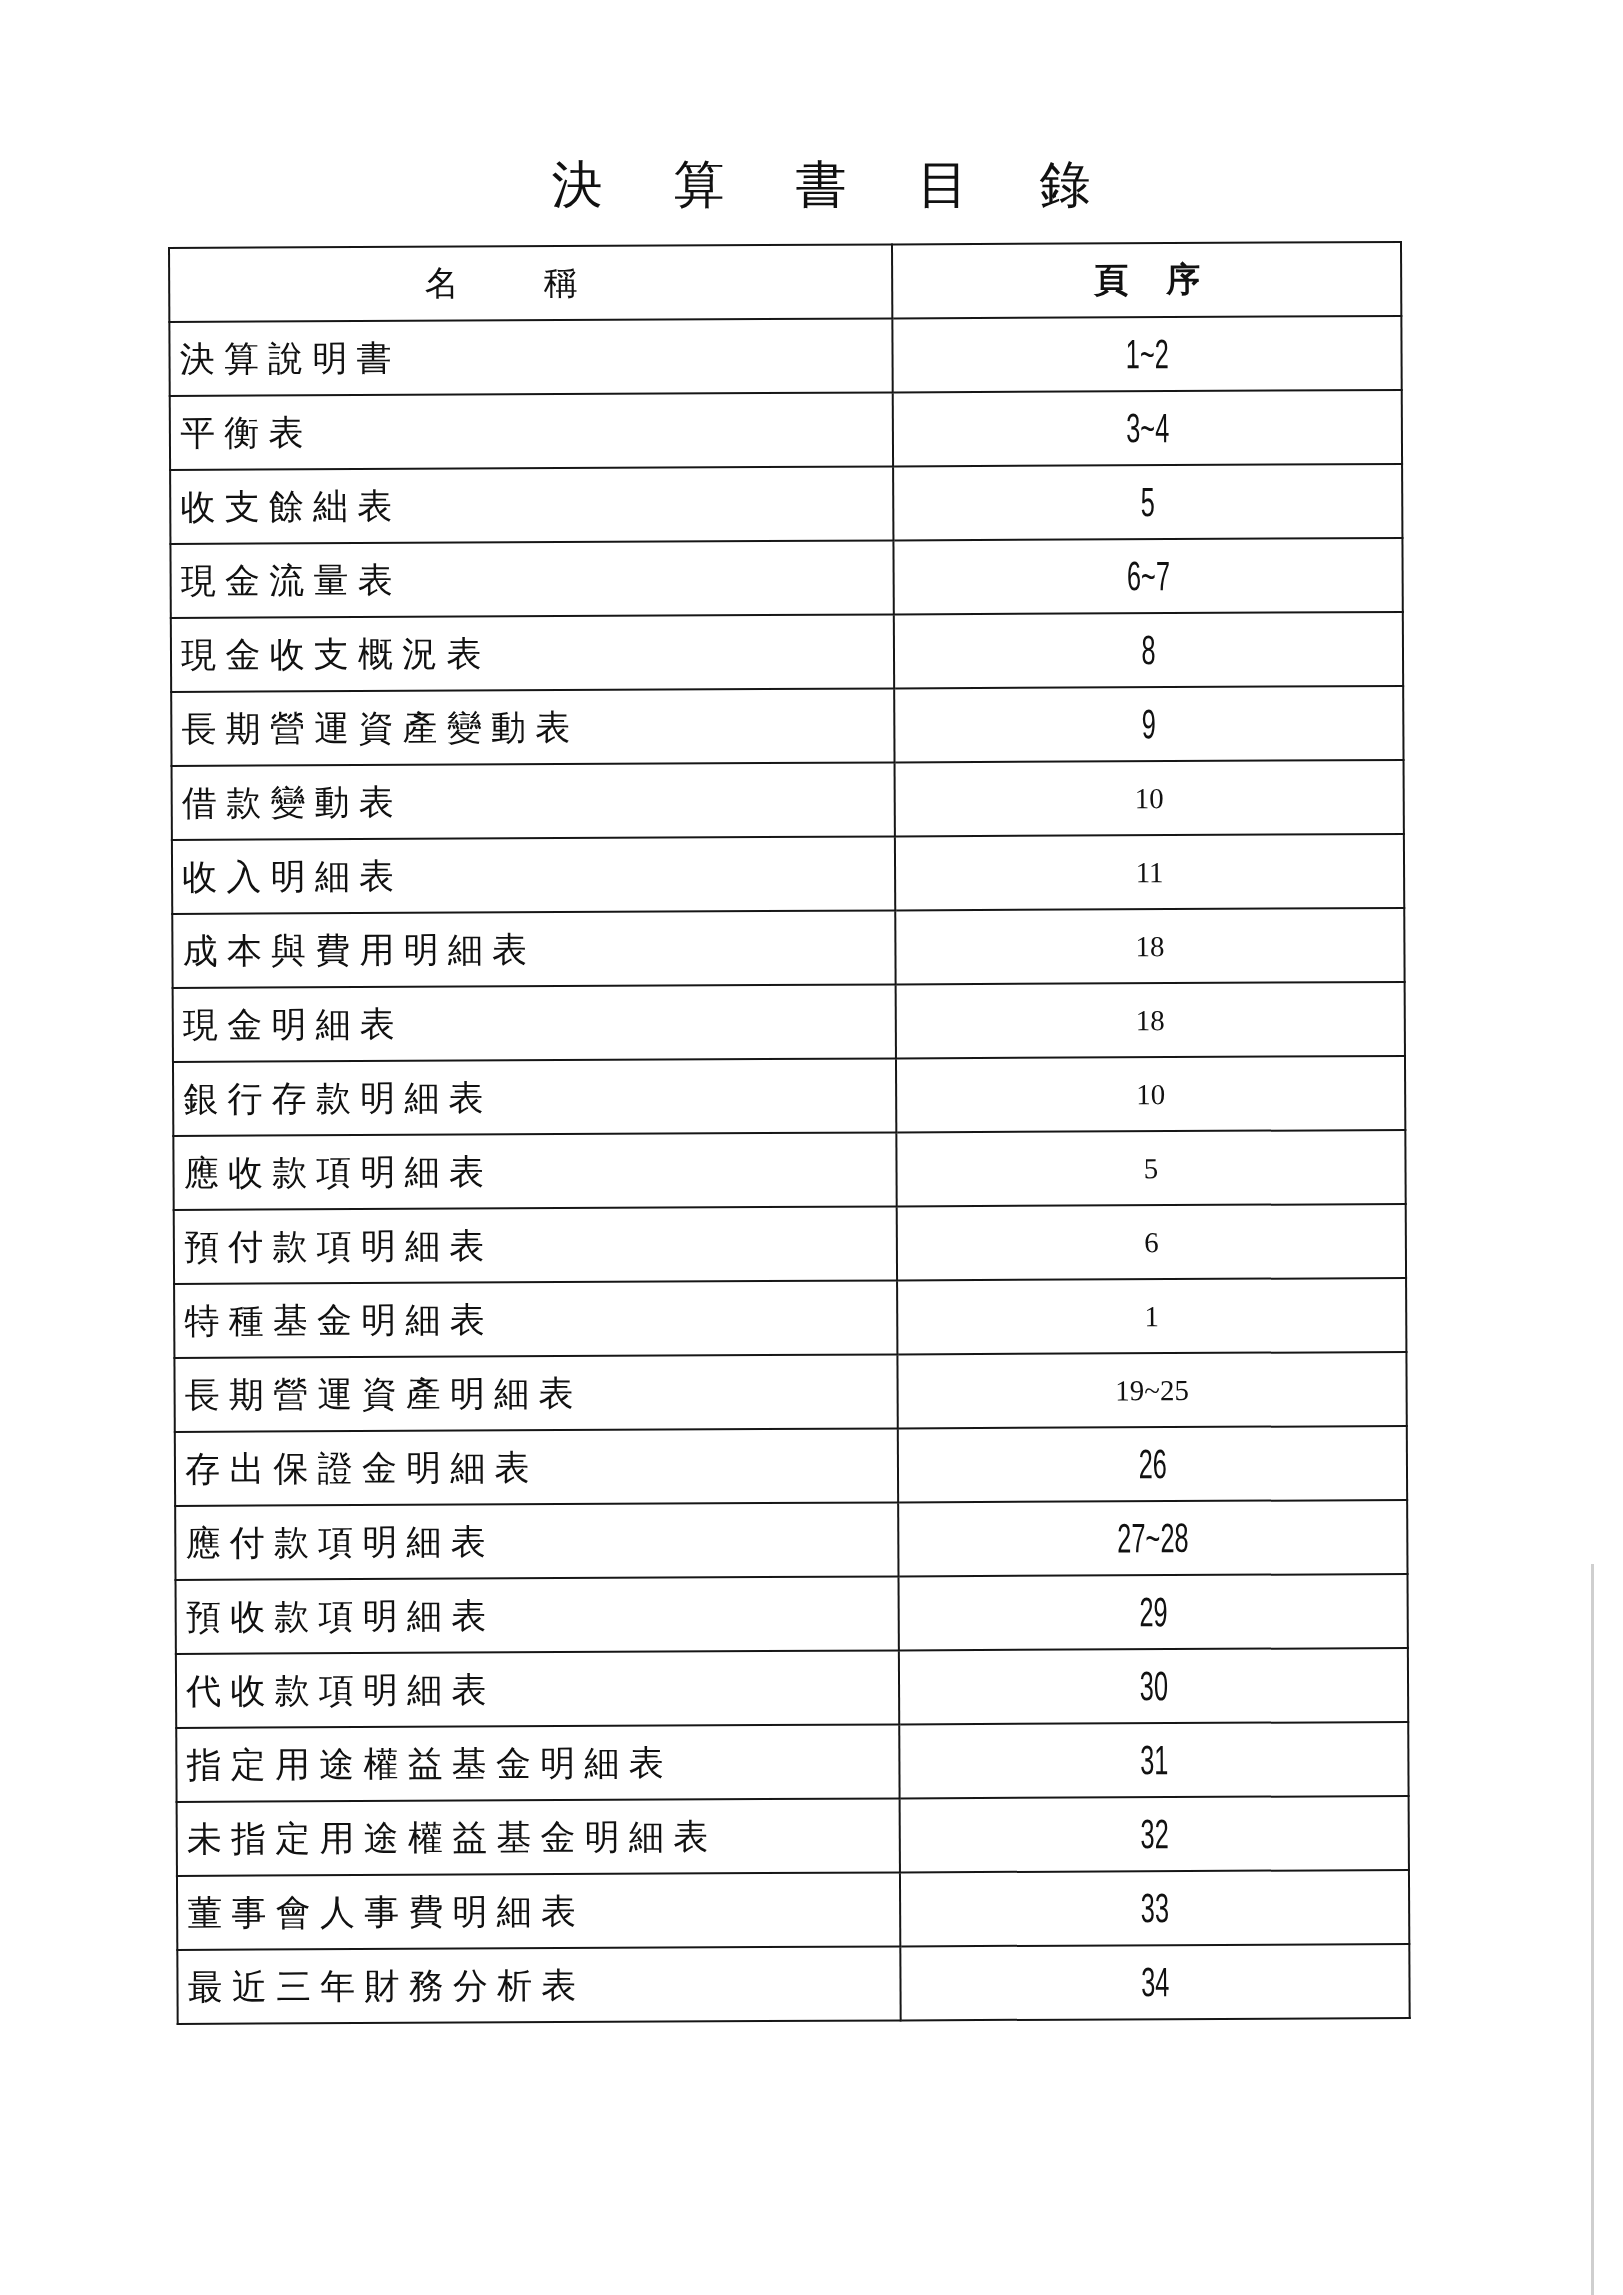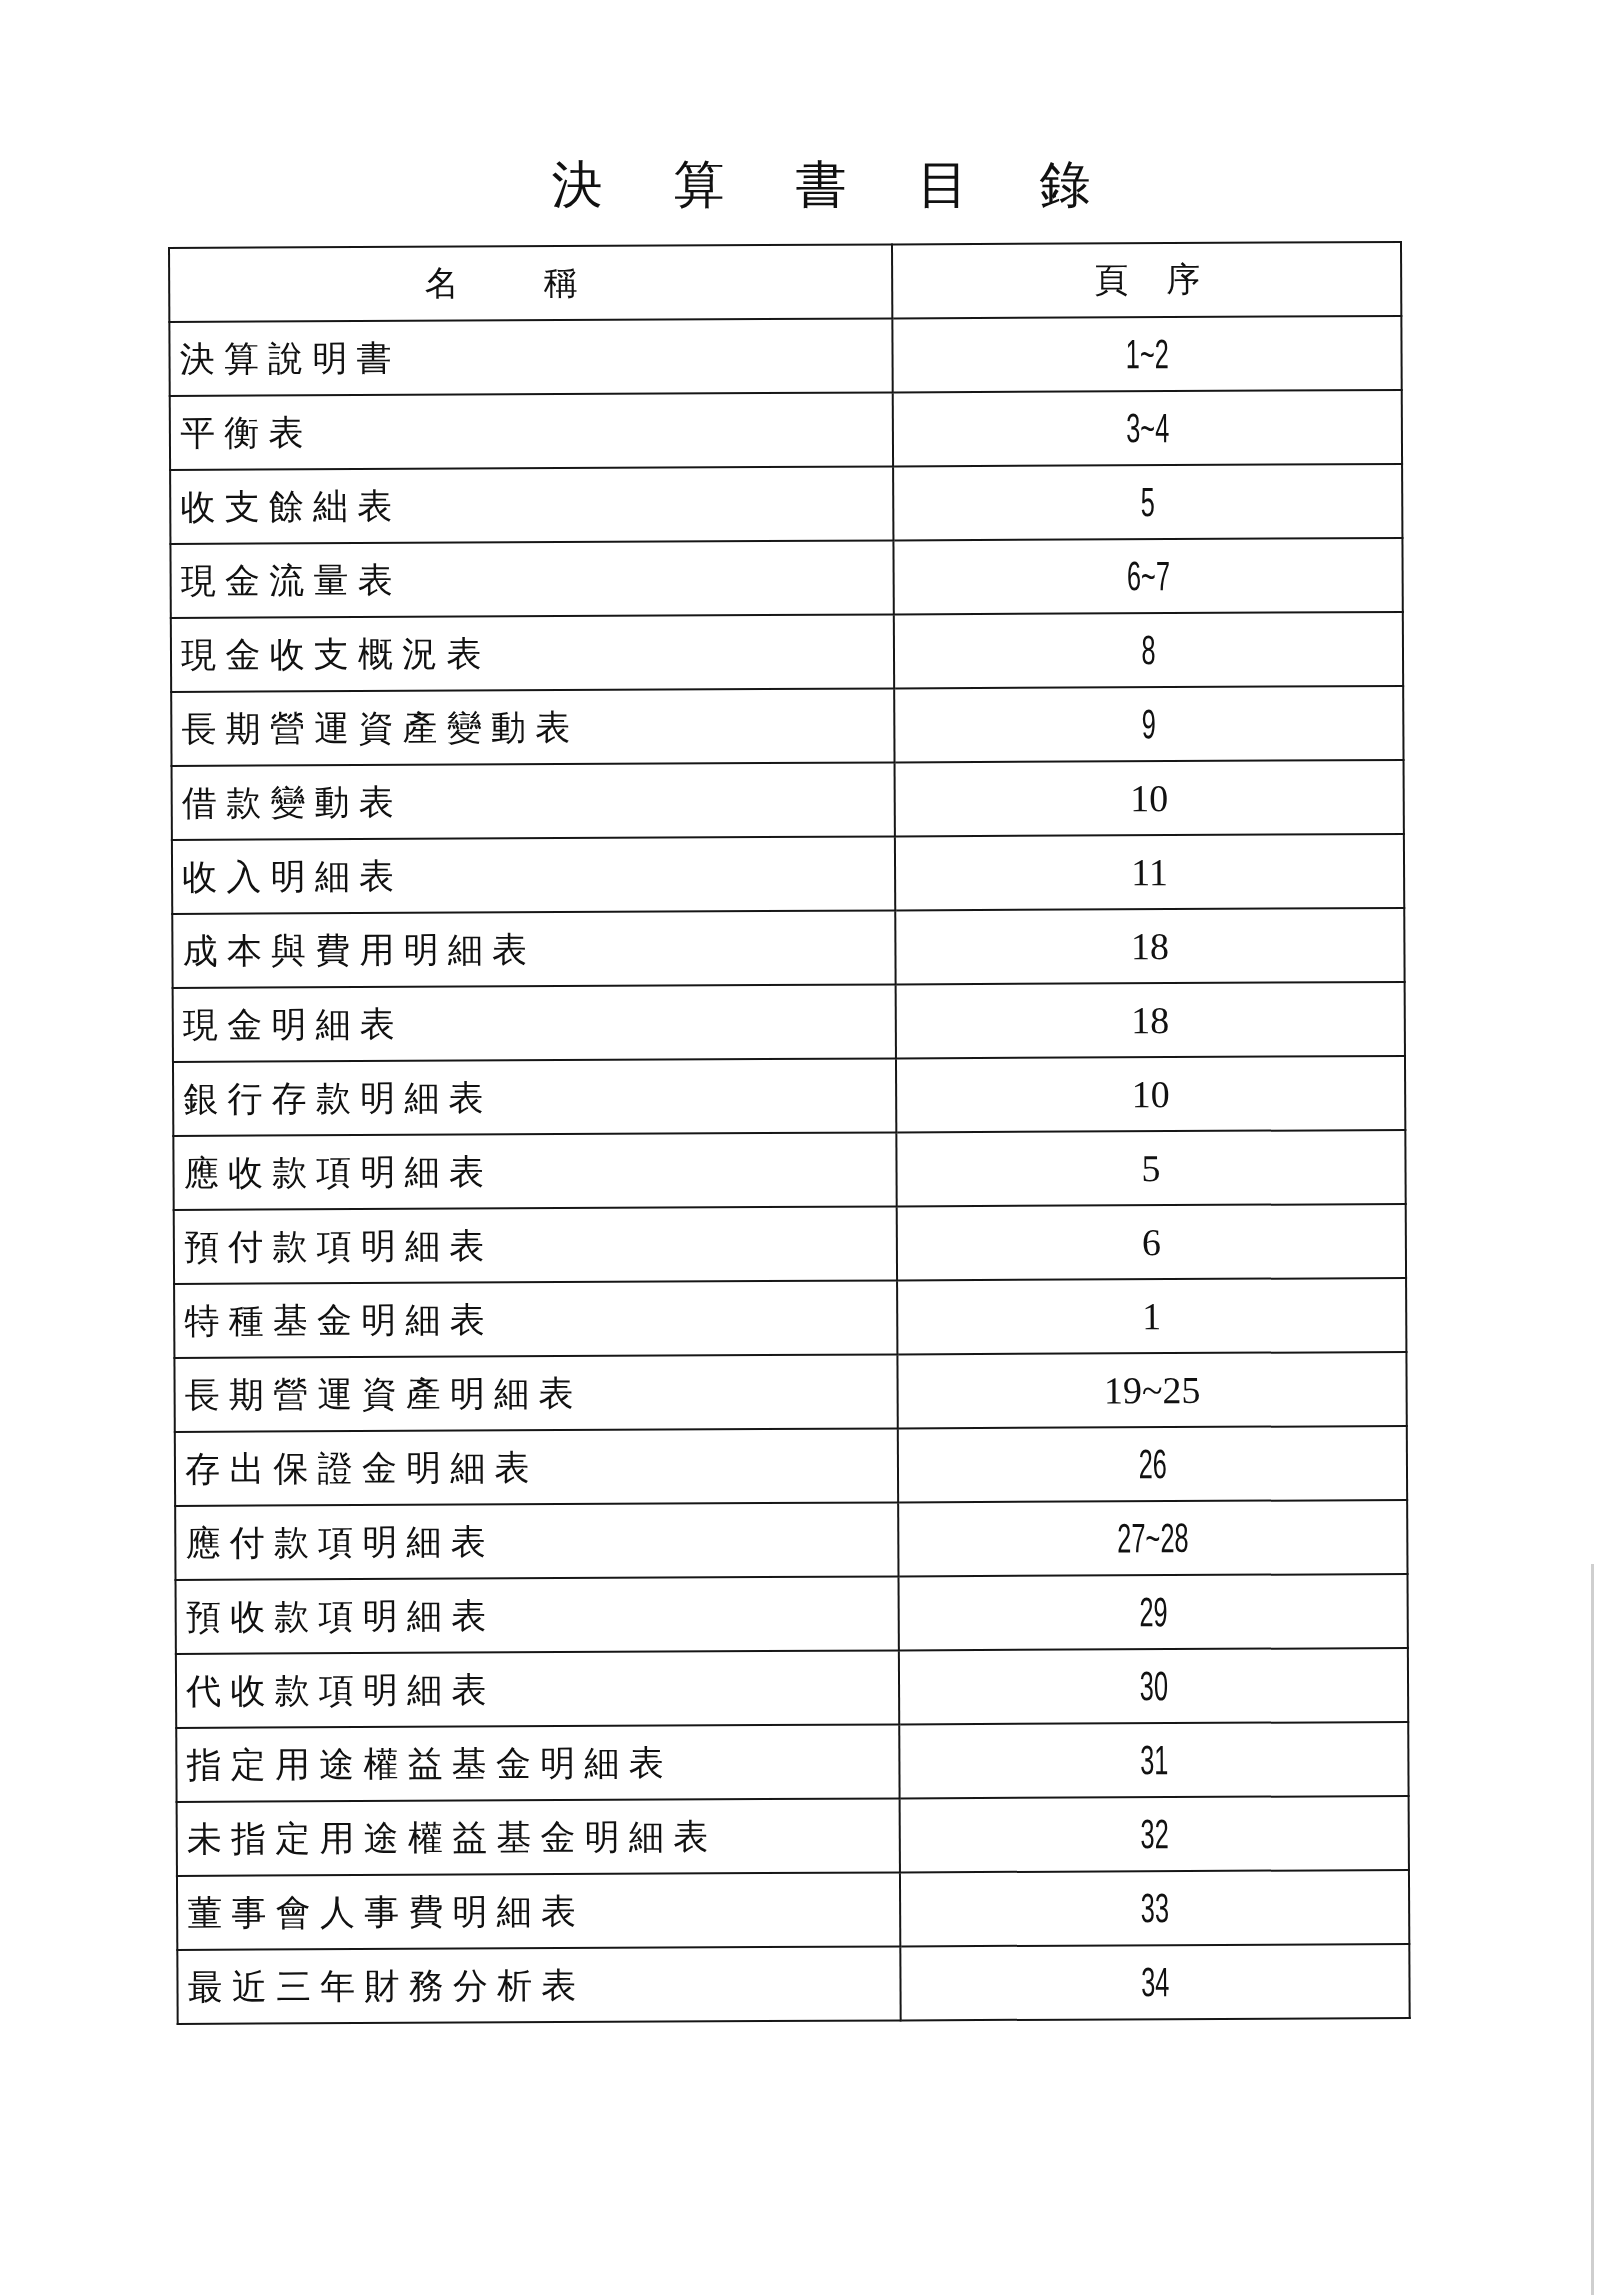--- a/index.html
+++ b/index.html
@@ -8,23 +8,23 @@
   .page-title { position: absolute; left: 0; width: 1571px; top: 149px; text-align: center;
          font-size: 51px; line-height: 72px; letter-spacing: 71px; padding-left: 71px; color: #111; }
   .toc-table { position: absolute; left: 168px; top: 247px; width: 1228px;
          border-collapse: collapse; table-layout: fixed; transform: rotate(-0.28deg); transform-origin: 0 0; }
   .toc-table td, .toc-table th { border: 2.6px solid #161616; height: 72px; padding: 0; font-weight: normal; }
   .toc-table td.col-page, .toc-table th.col-page { border-left-width: 2px; }
   .col-name { width: 721px; }
   .col-page { width: 507px; text-align: center; }
   .hdr-name { text-align: center; font-size: 34px; letter-spacing: 85px; padding-right: 0; }
   .hdr-name span { display: inline-block; margin-left: 26px; }
-  .hdr-page span { display: inline-block; font-size: 34px; letter-spacing: 38px; margin-left: 39px; }
+  .hdr-page span { display: inline-block; font-size: 34px; letter-spacing: 38px; margin-left: 39px; font-weight: bold; }
   .name-cell { font-size: 35px; letter-spacing: 9.2px; padding-left: 9.2px !important; white-space: nowrap; }
-  .page-cell span { display: inline-block; font-size: 38px; font-family: "Liberation Serif", "DejaVu Serif", serif; }
+  .page-cell span { display: inline-block; font-size: 29px; font-family: "Liberation Serif", "DejaVu Serif", serif; }
   .page-cell span.cond { transform: scaleX(0.62); font-family: "Liberation Sans", "DejaVu Sans", sans-serif; font-size: 41px; }
   .scan-line { position: absolute; left: 1591px; top: 1564px; width: 2.6px; height: 731px; background: #cfcfcf; }
 </style>
 </head>
 <body>
 
 <div class="page-title">決算書目錄</div>
 
 <table class="toc-table">
   <thead>

